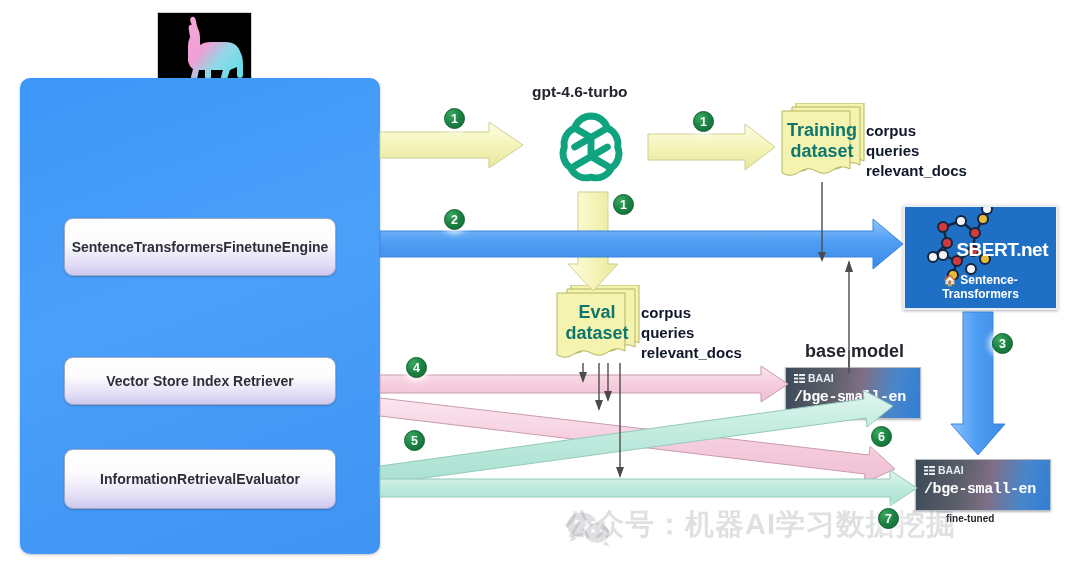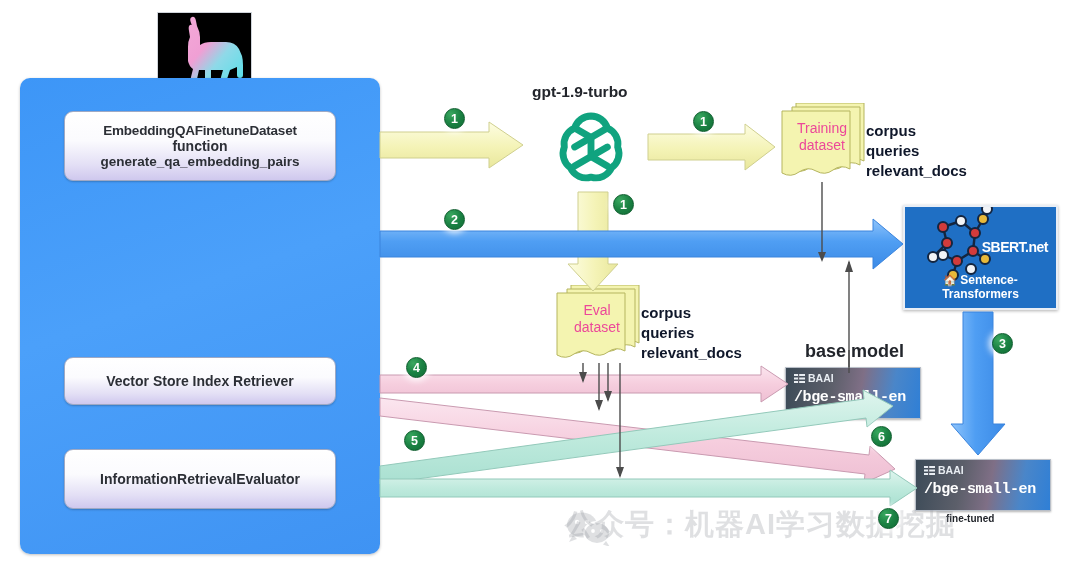--- a/index.html
+++ b/index.html
@@ -54,37 +54,37 @@
   }
   #train-fields { left:866px; top:121px; }
   #eval-fields  { left:641px; top:303px; }
 
   
   #openai-mark { position:absolute; left:548px; top:104px; width:86px; height:86px; }
 
   
   .doc-stack { position:absolute; }
   .doc-title {
-    position:absolute; width:100%; text-align:center; font-weight:normal;
-    color:#ec4899; font-size:14px; line-height:1.18;
+    position:absolute; width:100%; text-align:center; font-weight:bold;
+    color:#0f766e; font-size:18px; line-height:1.18;
   }
   #train-doc { left:778px; top:103px; width:88px; height:78px; }
   #train-doc .doc-title { top:17px; }
   #eval-doc  { left:553px; top:285px; width:88px; height:78px; }
   #eval-doc .doc-title { top:17px; }
 
   
   #sbert-card {
     position:absolute; left:903px; top:205px; width:155px; height:105px;
     background:#1f6fc4; border:2px solid #e9eef5;
     box-shadow:0 1px 3px rgba(0,0,0,.3);
   }
   #sbert-wordmark {
     position:absolute; right:8px; top:32px;
-    color:#fff; font-size:14px; font-weight:bold; letter-spacing:-.5px;
+    color:#fff; font-size:19px; font-weight:bold; letter-spacing:-.5px;
   }
   #sbert-sub {
     position:absolute; left:0; right:0; bottom:7px; text-align:center;
     color:#fff; font-size:12px; font-weight:bold;
   }
   #sbert-home { font-size:11px; }
 
   
   .model-chip {
     position:absolute; width:136px; height:52px;
@@ -138,24 +138,22 @@
           <stop offset="62%" stop-color="#8fd9e8"></stop>
           <stop offset="100%" stop-color="#57e0e8"></stop>
         </linearGradient>
       </defs>
       <path fill="url(#llamaGrad)" d="M33 10 q-2-5 1-6 q3-1 4 4 l1 5 q3 6 3 11 l0 8 q4-3 11-3 l15 0 q9 0 13 7 l3 7 q1 4 1 9 l0 10 q0 3-3 3 q-3 0-3-3 l0-8 l-7 3 l-3 9 q-1 3-4 2 q-3-1-2-4 l2-7 l-12 0 l0 9 q0 3-3 3 q-3 0-3-3 l0-9 l-6 0 l-2 9 q-1 3-4 2 q-3-1-2-4 l2-8 q-4-3-5-8 l0-14 q0-6 2-10 l-1-6 q-1-5 1-6 q3-1 4 4 l1 4 z"></path>
     </svg>
   </div>
 
   <div class="blue-panel"></div>
 
-  <div class="mod-box" id="mod0">
-    <span class="l1">EmbeddingQAFinetuneDataset</span>
-    <span class="l2">function</span>
-    <span class="l3">generate_qa_embedding_pairs</span>
+  <div class="mod-box" id="mod1">
+    <span class="l2">SentenceTransformersFinetuneEngine</span>
   </div>
   <div class="mod-box" id="mod2">
     <span class="l2">Vector Store Index Retriever</span>
   </div>
   <div class="mod-box" id="mod3">
     <span class="l2">InformationRetrievalEvaluator</span>
   </div>
 
   <svg class="layer" id="arrows">
     <defs>
@@ -246,21 +244,21 @@
       <path d="M595,400 L599,411 L603,400 Z" fill="#4c4c4c" stroke="none"></path>
 
       <path d="M608,363 L608,400"></path>
       <path d="M604,391 L608,402 L612,391 Z" fill="#4c4c4c" stroke="none"></path>
 
       <path d="M620,363 L620,476"></path>
       <path d="M616,467 L620,478 L624,467 Z" fill="#4c4c4c" stroke="none"></path>
     </g>
   </svg>
 
-  <div class="plain-label" id="gpt-label">gpt-1.9-turbo</div>
+  <div class="plain-label" id="gpt-label">gpt-4.6-turbo</div>
   <div id="openai-mark">
     <svg viewBox="0 0 100 100" width="86" height="86" aria-hidden="true">
       <g fill="none" stroke="#10a37f" stroke-width="8" stroke-linejoin="round" stroke-linecap="round">
         <path d="M50 14 a20 20 0 0 1 19 14 a20 20 0 0 1 12 22 a20 20 0 0 1 -7 24 a20 20 0 0 1 -24 11 a20 20 0 0 1 -24 -11 a20 20 0 0 1 -7 -24 a20 20 0 0 1 12 -22 a20 20 0 0 1 19 -14 Z"></path>
         <path d="M31 28 L50 39 L50 61 L31 72"></path>
         <path d="M69 28 L50 39"></path>
         <path d="M69 72 L50 61"></path>
         <path d="M31 50 L50 39"></path>
         <path d="M69 50 L50 61"></path>
       </g>

